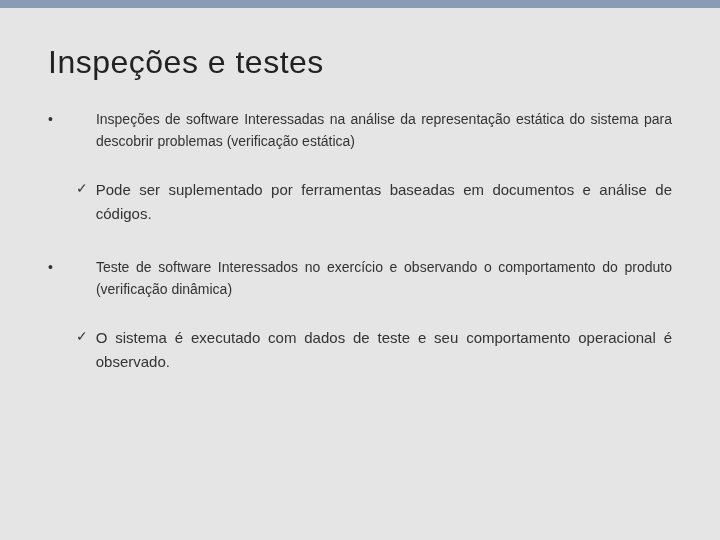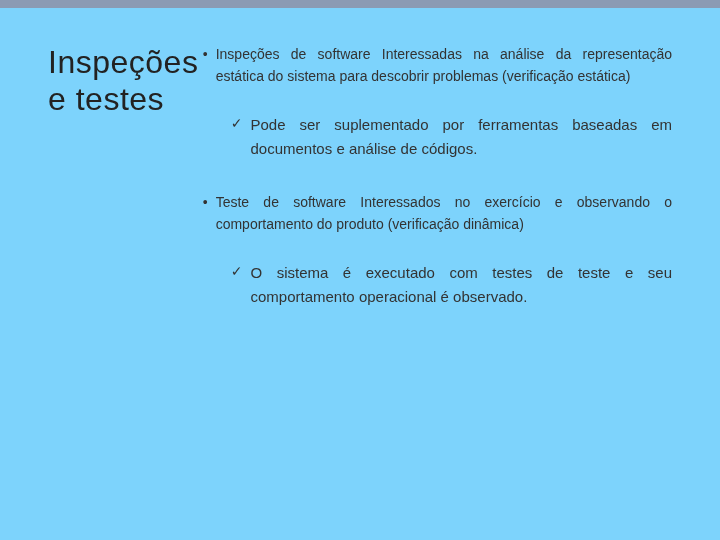--- a/index.html
+++ b/index.html
@@ -18,24 +18,24 @@
 
     .top-bar {
       width: 100%;
       height: 8px;
       background-color: #8B9BB4;
     }
 
     .slide-container {
       width: 720px;
       height: 532px;
-      background-color: #7dd3fc;
+      background-color: #e5e5e5;
       padding: 36px 48px 32px 48px;
       display: flex;
-      flex-direction: row;
+      flex-direction: column;
     }
 
     .slide-title {
       font-size: 32px;
       font-weight: 300;
       color: #222222;
       margin-bottom: 28px;
       letter-spacing: 0.5px;
     }
 
@@ -57,20 +57,21 @@
       margin-right: 8px;
       margin-top: 2px;
       flex-shrink: 0;
     }
 
     .bullet-text {
       font-size: 14px;
       color: #333333;
       line-height: 1.55;
       text-align: justify;
+      margin-left: 35px;
     }
 
     .sub-items {
       margin-top: 10px;
       margin-bottom: 14px;
       padding-left: 28px;
     }
 
     .sub-item {
       display: flex;
@@ -123,19 +124,19 @@
     <div class="section-gap"></div>
 
     <div class="bullet-item">
       <span class="bullet-dot">•</span>
       <span class="bullet-text">Teste de software Interessados no exercício e observando o comportamento do produto (verificação dinâmica)</span>
     </div>
 
     <div class="sub-items">
       <div class="sub-item">
         <span class="checkmark">✓</span>
-        <span class="sub-text">O sistema é executado com testes de teste e seu comportamento operacional é observado.</span>
+        <span class="sub-text">O sistema é executado com dados de teste e seu comportamento operacional é observado.</span>
       </div>
     </div>
 
   </div>
 
 </div>
 
 </body></html>

